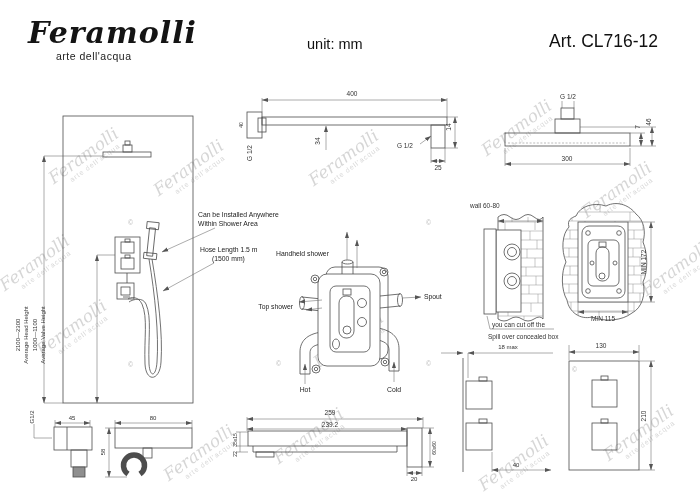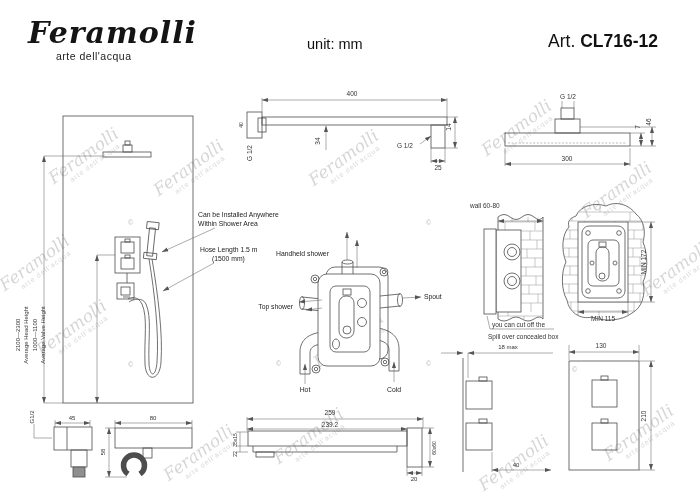--- a/index.html
+++ b/index.html
@@ -5,21 +5,21 @@
   html,body{margin:0;padding:0;background:#fff;}
   .canvas{position:relative;width:700px;height:494px;background:#fff;overflow:hidden;
           font-family:"Liberation Sans",sans-serif;color:#111;}
   
   .logo{position:absolute;left:28px;top:18px;line-height:1;}
   .logo .name{font-family:"DejaVu Serif",serif;font-style:italic;font-weight:600;
               font-size:30px;letter-spacing:1px;color:#141414;}
   .logo .tag{display:block;margin:3px 0 0 28px;font-size:10.5px;letter-spacing:.5px;color:#222;}
   .unit{position:absolute;left:307px;top:36px;font-size:14.5px;color:#111;}
   .art{position:absolute;right:42px;top:31px;font-size:17.5px;color:#111;}
-  .art b{font-weight:700;}
+  .art b{font-weight:400;}
   
   .wm{position:absolute;transform:translate(-50%,-50%) rotate(-36deg);
       color:rgba(120,120,120,.30);pointer-events:none;text-align:left;white-space:nowrap;}
   .wm .w1{font-family:"DejaVu Serif",serif;font-style:italic;font-size:17px;display:block;}
   .wm .w2{font-size:7px;letter-spacing:1px;display:block;margin:-1px 0 0 16px;}
   
   svg.draw{position:absolute;left:0;top:0;}
   svg text{font-family:"Liberation Sans",sans-serif;fill:#333;}
   .d{font-size:6.5px;} .d6{font-size:6px;} .t5{font-size:5px;} .a{font-size:6.8px;fill:#222;}
   .cp{font-size:7px;fill:#b9b9b9;}

